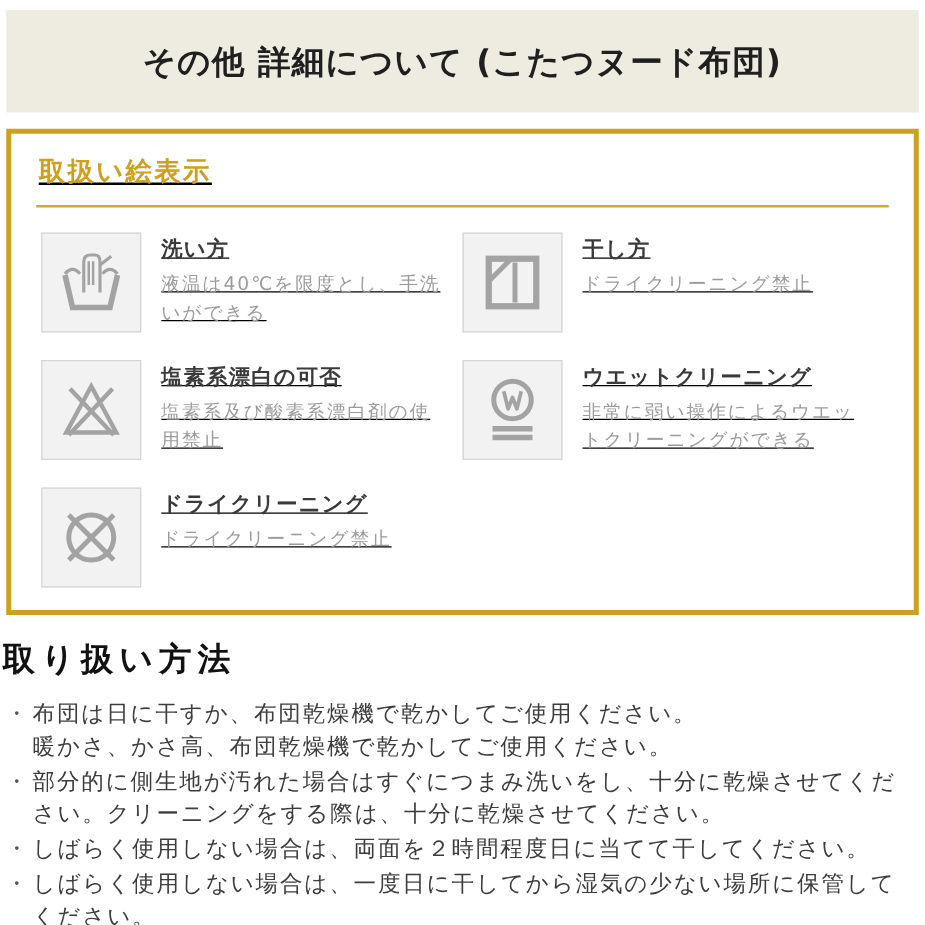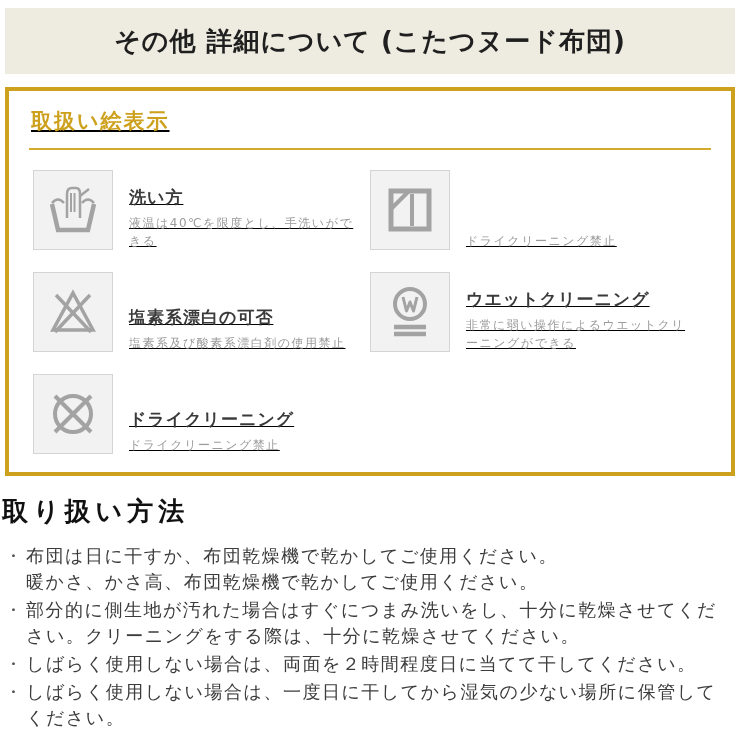--- a/index.html
+++ b/index.html
@@ -12,40 +12,40 @@
     --title-dark:#3a3a3a;
     --desc-gray:#9b9b9b;
     --body-text:#3c3c3c;
   }
   *{margin:0;padding:0;box-sizing:border-box;}
   html,body{width:740px;height:740px;overflow:hidden;background:#ffffff;
     font-family:"DejaVu Sans","Liberation Sans",sans-serif;}
   .page{width:740px;height:740px;background:#fff;}
 
   
-  .banner{margin:8px 5px 0;height:66px;background:var(--banner-bg);
+  .banner{margin:8px 5px 0;height:82px;background:var(--banner-bg);
     display:flex;align-items:center;justify-content:center;}
   .banner h1{font-size:26px;font-weight:bold;color:#1f1f1f;letter-spacing:1px;}
 
   
   .care-box{margin:13px 5px 0;border:4px solid var(--accent-gold);
     background:#fff;padding:14px 20px 18px;text-decoration:underline;}
   .care-heading{font-size:21px;font-weight:bold;color:var(--accent-gold);
     letter-spacing:2px;padding:2px 2px 13px;border-bottom:2px solid var(--underline-gold);}
   .care-grid{display:grid;grid-template-columns:1fr 1fr;row-gap:22px;
     margin-top:20px;padding:0 4px;}
-  .cell{display:flex;gap:16px;align-items:flex-end;}
+  .cell{display:flex;gap:16px;align-items:flex-start;}
   .iconbox{width:80px;height:80px;flex:0 0 80px;background:var(--icon-box-bg);
     border:1px solid var(--icon-box-border);display:flex;align-items:center;
     justify-content:center;color:var(--icon-gray);}
   .iconbox svg{display:block;}
   .celltext{padding-top:2px;width:232px;}
   .celltitle{font-size:17px;font-weight:bold;color:var(--title-dark);
     letter-spacing:1px;margin-bottom:5px;}
-  .celldesc{font-size:12px;color:var(--desc-gray);letter-spacing:1.5px;
+  .celldesc{font-size:15px;color:var(--desc-gray);letter-spacing:1.5px;
     line-height:1.5;max-width:228px;}
 
   
   .handling{margin:18px 5px 0 2px;}
   .handling h2{font-size:26px;font-weight:bold;color:#111;letter-spacing:5px;font-family:Liberation Mono, monospace;}
   .handling ul{list-style:none;margin-top:14px;}
   .handling li{display:flex;font-size:18px;color:var(--body-text);
     letter-spacing:1.5px;line-height:26px;margin-bottom:2px;}
   .handling .marker{flex:0 0 24px;text-align:center;color:#555;}
   .handling .litext{flex:1;}
@@ -84,20 +84,21 @@
 
       <div class="cell">
         <div class="iconbox">
           <svg width="56" height="56" viewBox="0 0 56 56">
             <rect x="9" y="9" width="38" height="38" fill="none" stroke="currentColor" stroke-width="5"></rect>
             <line x1="9" y1="27" x2="27" y2="9" stroke="currentColor" stroke-width="4"></line>
             <line x1="30" y1="12" x2="30" y2="44" stroke="currentColor" stroke-width="4"></line>
           </svg>
         </div>
         <div class="celltext">
+          <div class="celltitle">干し方</div>
           <div class="celldesc">ドライクリーニング禁止</div>
         </div>
       </div>
 
       <div class="cell">
         <div class="iconbox">
           <svg width="56" height="56" viewBox="0 0 56 56">
             <path d="M28 9 L48 46 L8 46 Z" fill="none" stroke="currentColor" stroke-width="3.5"></path>
             <line x1="11" y1="11" x2="46" y2="48" stroke="currentColor" stroke-width="3.5"></line>
             <line x1="45" y1="11" x2="10" y2="48" stroke="currentColor" stroke-width="3.5"></line>

